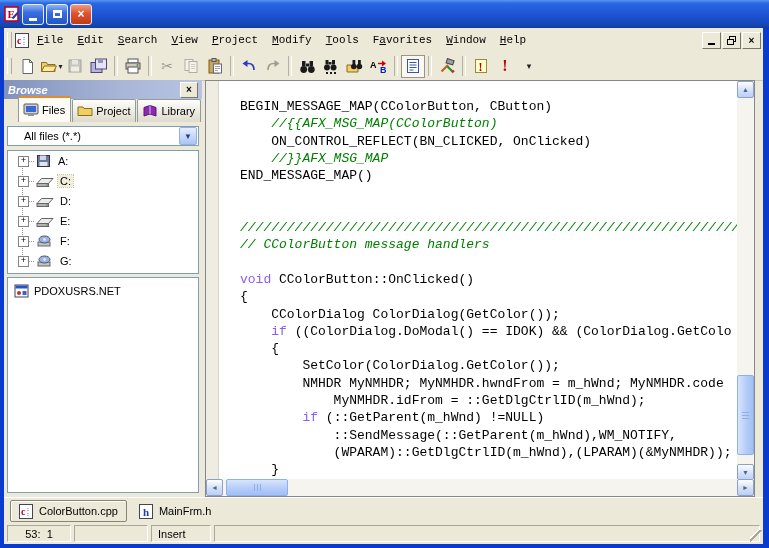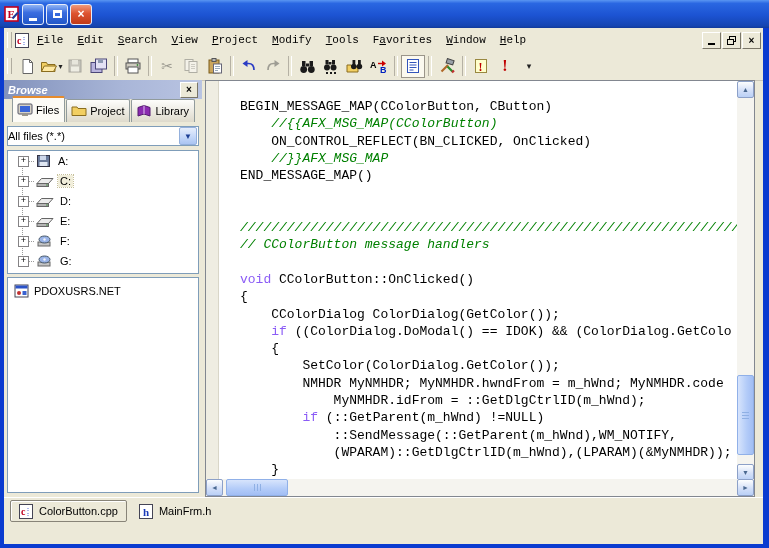--- a/index.html
+++ b/index.html
@@ -49,28 +49,28 @@
   .run-bang{color:#c00000;font-weight:bold;font-size:16px;font-family:"Liberation Serif",serif;}
   .dd-arr{font-size:9px;color:#222;}
   
   #browse{position:absolute;left:4px;top:80px;width:198px;height:417px;background:#ece9d8;}
   #browse-header{height:19px;background:linear-gradient(90deg,#8292bc,#a9b6d8 60%,#b9c4e2);
     display:flex;align-items:center;padding:0 4px;}
   #browse-title{color:#fff;font-weight:bold;font-style:italic;}
   #browse-close{margin-left:auto;width:16px;height:14px;background:#ece9d8;
     border:1px solid;border-color:#fff #7a7668 #7a7668 #fff;
     display:flex;align-items:center;justify-content:center;font-weight:bold;font-size:10px;}
-  #browse-tabs{display:flex;align-items:flex-end;height:23px;padding-left:8px;}
+  #browse-tabs{display:flex;align-items:flex-end;height:23px;padding-left:14px;}
   .btab{display:flex;align-items:center;gap:3px;padding:2px 5px 3px 4px;
     border:1px solid #919b9c;border-bottom:none;border-radius:2px 2px 0 0;
     background:linear-gradient(180deg,#fdfdfb,#dedacc);height:17px;margin-right:1px;}
   .btab.active{background:#fcfbf6;border-top:2px solid #e68b2c;height:19px;}
   #browse-filter-row{margin:4px 3px 2px 3px;height:20px;background:#fff;
     border:1px solid #7f9db9;display:flex;align-items:center;box-sizing:border-box;}
-  #browse-filter-value{flex:1;padding-left:0;}
+  #browse-filter-value{flex:1;padding-left:16px;}
   #combo-arrow{width:16px;height:16px;margin-right:1px;border-radius:2px;
     background:linear-gradient(180deg,#e6eefc,#c2d6f8 60%,#aac4f2);
     border:1px solid #94b0dc;display:flex;align-items:center;justify-content:center;
     color:#1c3f94;font-size:8px;}
   #drive-tree{position:absolute;left:3px;right:3px;top:70px;height:122px;background:#fff;
     border:1px solid #7f9db9;overflow:hidden;}
   .tree-rail{position:absolute;left:14px;top:12px;height:100px;border-left:1px dotted #9a9a9a;}
   .tree-row{display:flex;align-items:center;height:20px;position:relative;padding-left:10px;}
   .expander{width:9px;height:9px;background:#fff;border:1px solid #848284;
     display:flex;align-items:center;justify-content:center;
@@ -539,14 +539,21 @@
         <span class="icon-wrap" style="display: flex; align-items: center;">
           <svg width="15" height="15">
             <rect x="0.5" y="0.5" width="13" height="14" fill="#fff" stroke="#445"></rect>
             <text x="4" y="11.5" font-size="11" font-weight="bold" fill="#1a3ab8" font-family="Liberation Serif">h</text>
           </svg>
         </span>
         <span>MainFrm.h</span>
       </span>
     </div>
 
+  <div id="statusbar">
+    <span class="s-panel" id="sp-cursor">53:  1</span>
+    <span class="s-panel" id="sp-2"></span>
+    <span class="s-panel" id="sp-mode">Insert</span>
+    <span class="s-panel" id="sp-4"></span>
+    <span id="resize-grip"></span>
+  </div>
 
 </div>
 
 </body></html>

